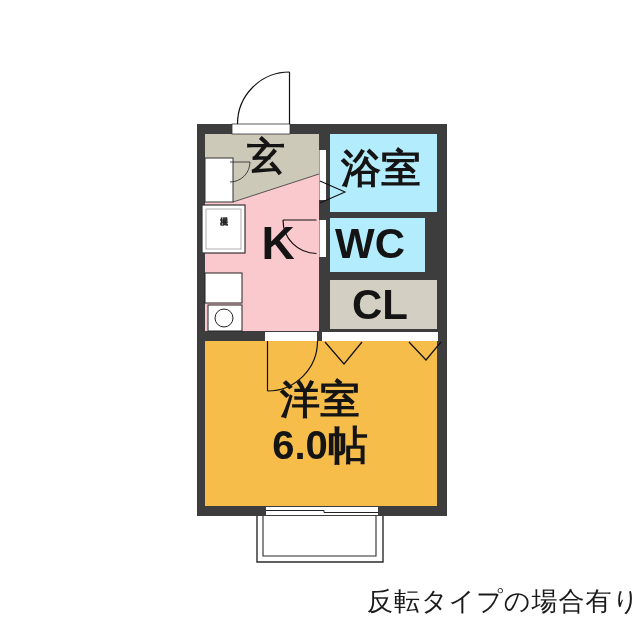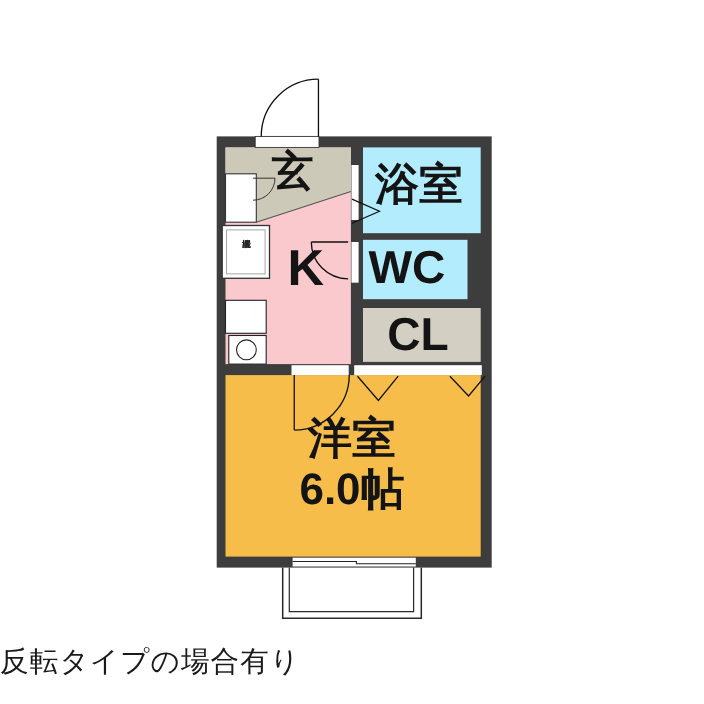--- a/index.html
+++ b/index.html
@@ -2,21 +2,21 @@
 <html><head>
 <meta charset="utf-8">
 <style>
   html,body{margin:0;padding:0;background:#ffffff;}
   .stage{position:relative;width:640px;height:640px;background:#ffffff;overflow:hidden;
          font-family:"Liberation Sans","DejaVu Sans",sans-serif;}
   .plan-svg{position:absolute;left:0;top:0;}
   .room-label{font-family:"Liberation Sans","DejaVu Sans",sans-serif;font-weight:bold;fill:#141414;}
   .fixture-label{font-family:"Liberation Sans","DejaVu Sans",sans-serif;fill:#222;
                  writing-mode:vertical-rl;text-orientation:upright;letter-spacing:0px;}
-  .caption{position:absolute;left:0;top:584px;width:640px;text-align:left;
+  .caption{position:absolute;left:0;top:584px;width:640px;text-align:right;
            font-size:26px;color:#1a1a1a;letter-spacing:1px;}
 </style>
 </head>
 <body>
 
 <div class="stage">
   <svg class="plan-svg" width="640" height="640" viewBox="0 0 640 640">
 
     <rect x="0" y="0" width="640" height="640" fill="#ffffff"></rect>
 

